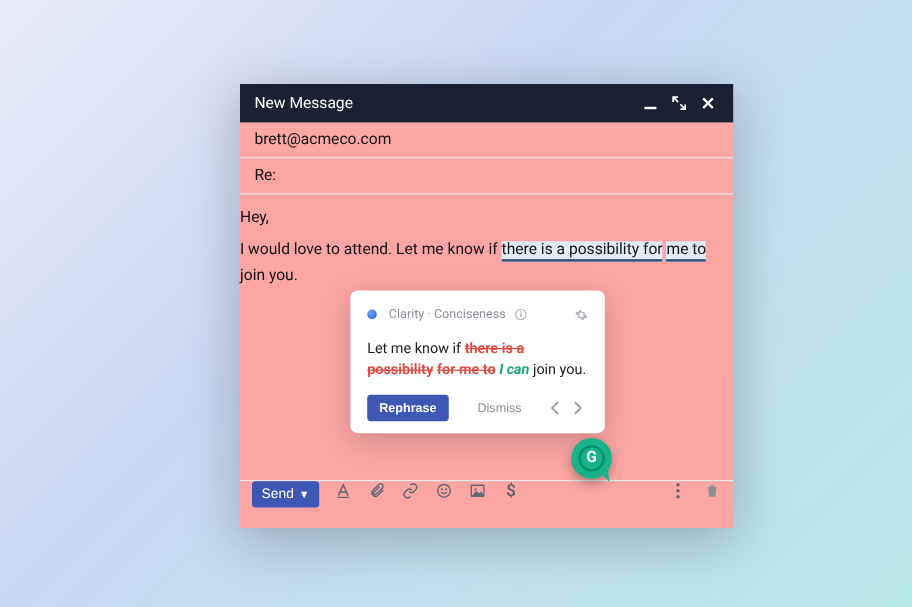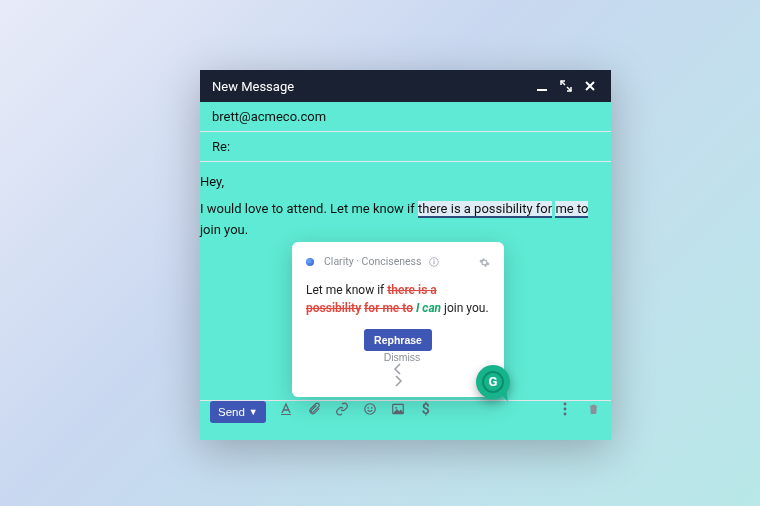--- a/index.html
+++ b/index.html
@@ -8,21 +8,21 @@
     font-family: -apple-system, BlinkMacSystemFont, "Segoe UI", Roboto, Arial, sans-serif;
     background: linear-gradient(135deg, #e8ebf8 0%, #c9d8f0 40%, #b8e8e8 100%);
     position: relative;
   }
   .window {
     position: absolute;
     left: 200px;
     top: 70px;
     width: 411px;
     height: 370px;
-    background: #5eead4;
+    background: #fca5a5;
     box-shadow: 0 10px 40px rgba(0,0,0,0.25);
     display: flex;
     flex-direction: column;
   }
   .titlebar {
     background: #1a2133;
     color: #fff;
     height: 32px;
     display: flex;
     align-items: center;
@@ -75,29 +75,29 @@
     margin-right: 10px;
   }
   .popup-head .lbl { flex: 0 0 auto; }
   .popup-head .info-icn { margin-left: 8px; flex:0 0 auto; }
   .popup-head .spacer { flex:1; }
   .popup-head .gear-icn { flex:0 0 auto; }
   .popup-body { color: #222; font-size: 12px; line-height: 1.5; }
   .strike { text-decoration: line-through; color: #e2473d; font-weight: 600; }
   .ins { color: #1aa86b; font-weight: 700; font-style: italic; }
   .popup-actions {
-    display: flex; align-items: center; margin-top: 12px; flex-direction: column;
+    display: flex; align-items: center; margin-top: 12px;
   }
   .btn-rephrase {
     background: #3e56b4; color: #fff; border: none; border-radius: 3px;
     padding: 5px 10px; font-size: 10.5px; font-weight: 600; cursor: pointer;
   }
   .btn-dismiss {
     background: none; border: none; color: #8a8f98; font-size: 10.5px;
-    margin-left: 8px; cursor: pointer;
+    margin-left: 24px; cursor: pointer;
   }
   .popup-actions .spacer { flex: 1; }
   .nav-arrow {
     color: #9aa0a6; cursor: pointer; padding: 0 4px; font-size: 14px;
   }
   .g-badge {
     position: absolute;
     left: 276px;
     top: 203px;
     width: 34px; height: 34px; border-radius: 50%;

